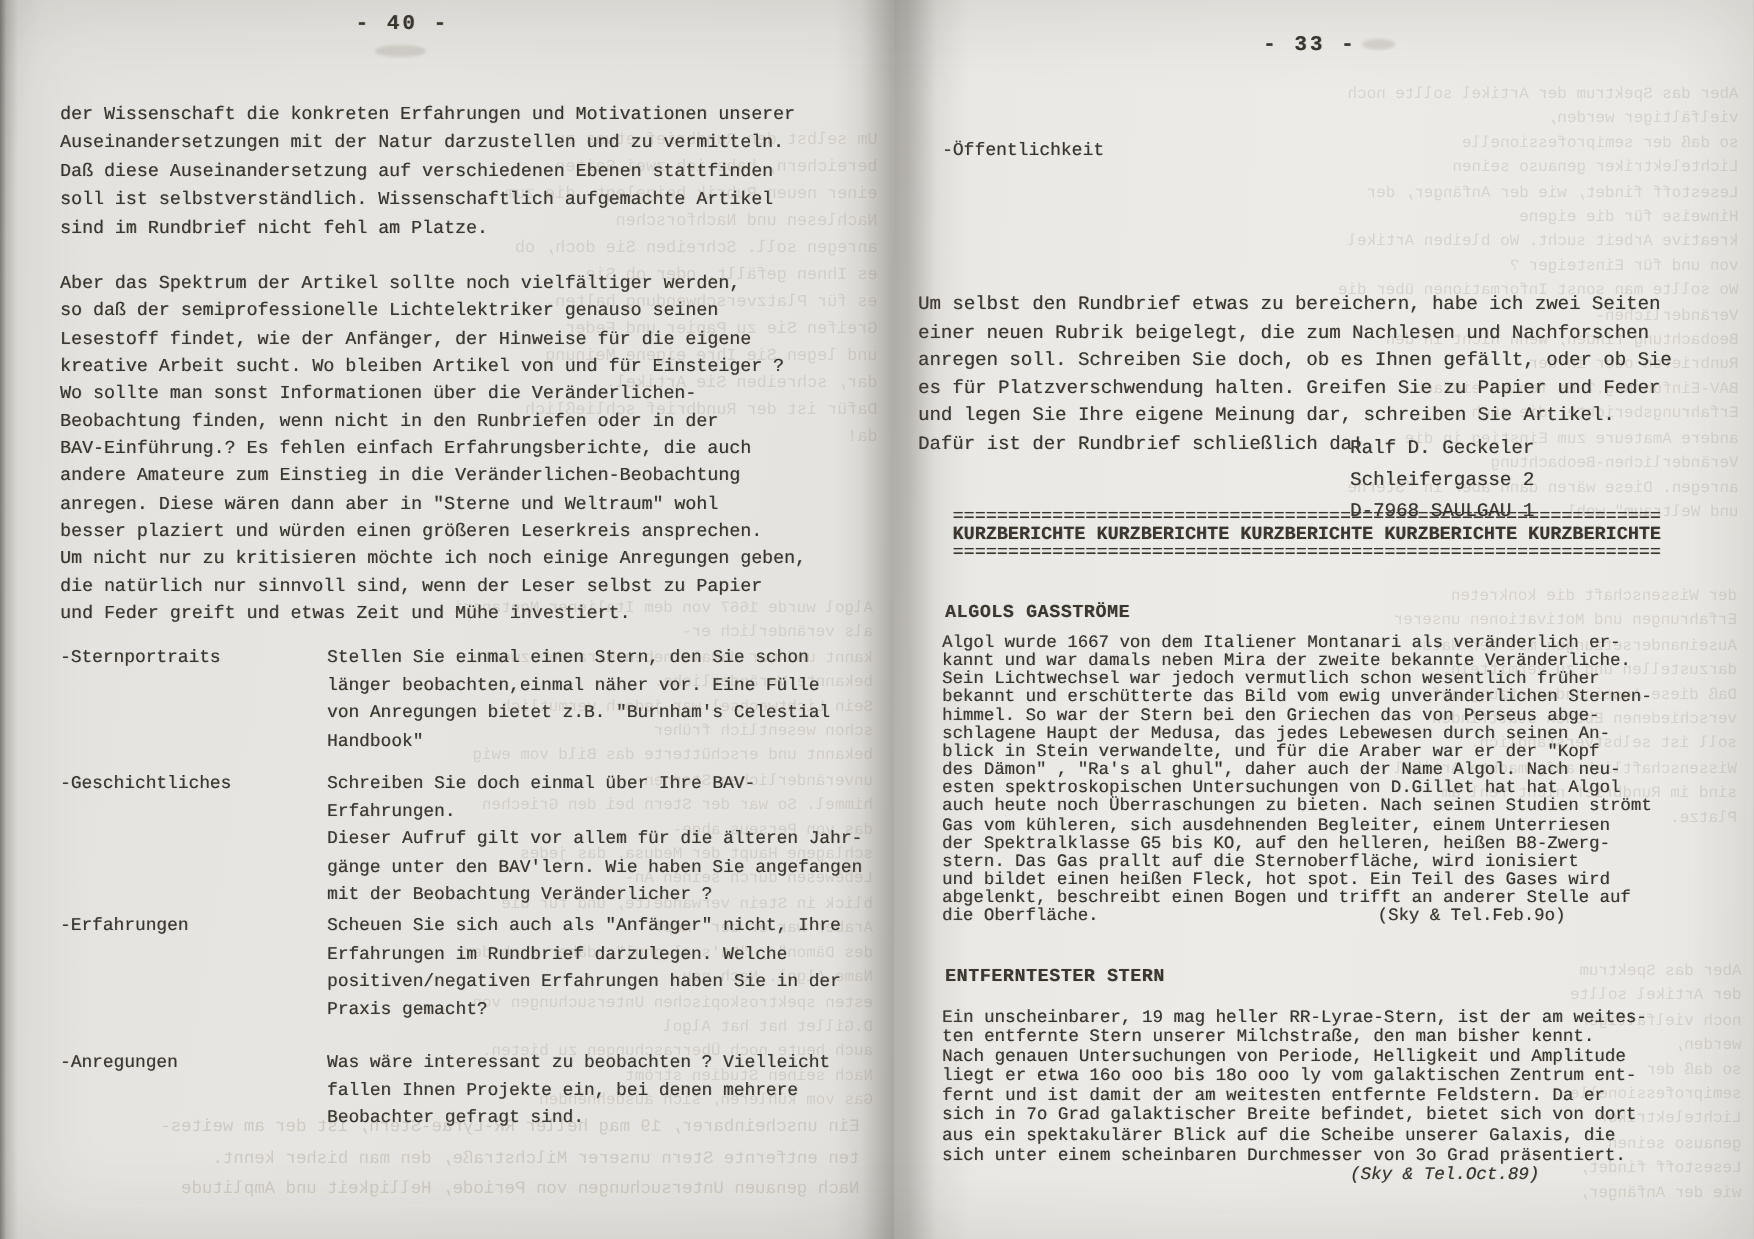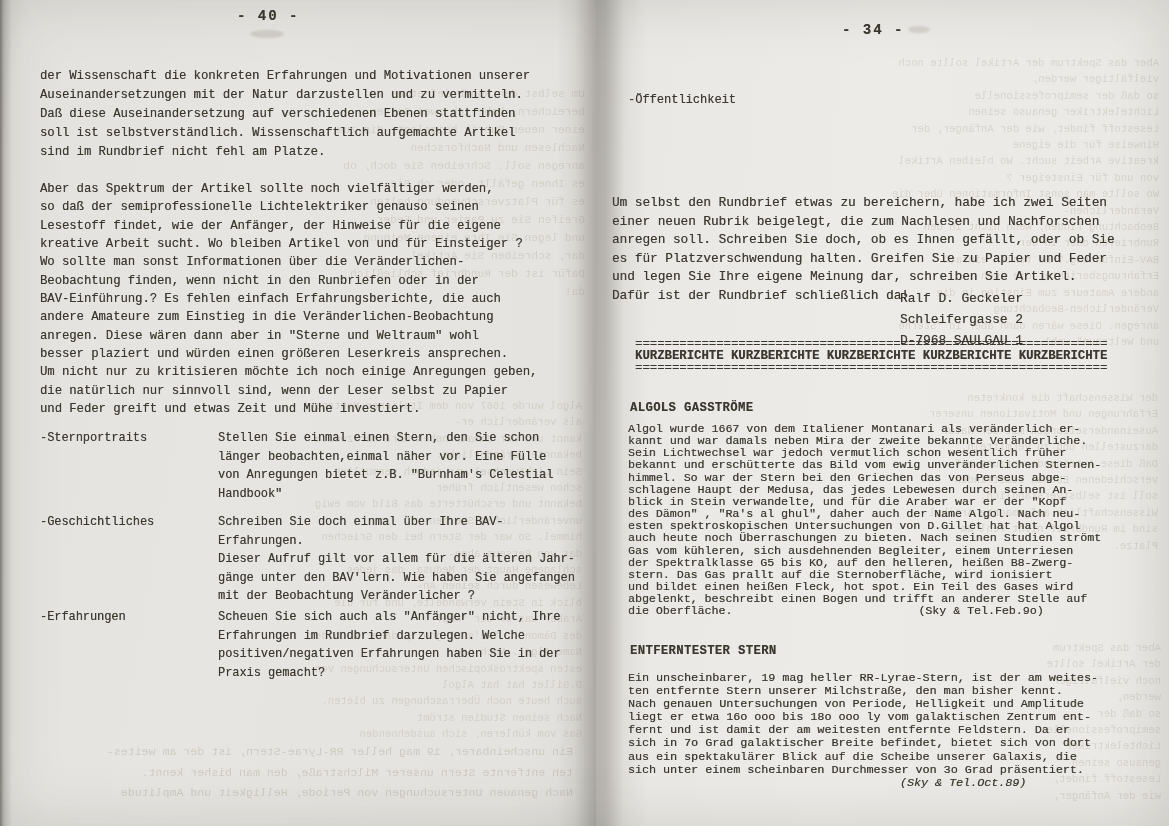--- a/index.html
+++ b/index.html
@@ -146,20 +146,26 @@
     </div>
 
     <div class="abs ink defrow" style="left:40px;top:608px;width:540px;justify-content:flex-end;">
       <div class="lbl">-Erfahrungen</div>
       <div class="txt preline">Scheuen Sie sich auch als "Anfänger" nicht, Ihre
 Erfahrungen im Rundbrief darzulegen. Welche
 positiven/negativen Erfahrungen haben Sie in der
 Praxis gemacht?</div>
     </div>
 
+    <div class="abs ink defrow" style="left:40px;top:699px;width:540px;">
+      <div class="lbl">-Anregungen</div>
+      <div class="txt preline">Was wäre interessant zu beobachten ? Vielleicht
+fallen Ihnen Projekte ein, bei denen mehrere
+Beobachter gefragt sind.</div>
+    </div>
   </div>
 
   <div class="page page-right">
 
     <div class="ghost g-sm" style="left:295px;top:55px;width:268px;height:290px;">Aber das Spektrum der Artikel sollte noch vielfältiger werden,
 so daß der semiprofessionelle Lichtelektriker genauso seinen
 Lesestoff findet, wie der Anfänger, der Hinweise für die eigene
 kreative Arbeit sucht. Wo bleiben Artikel von und für Einsteiger ?
 Wo sollte man sonst Informationen über die Veränderlichen-
 Beobachtung finden, wenn nicht in den Runbriefen oder in der
@@ -182,21 +188,21 @@
 Wo sollte man sonst Informationen über die Veränderlichen-
 Beobachtung finden, wenn nicht in den Runbriefen oder in der
 BAV-Einführung.? Es fehlen einfach Erfahrungsberichte, die auch
 andere Amateure zum Einstieg in die Veränderlichen-Beobachtung
 anregen. Diese wären dann aber in "Sterne und Weltraum" wohl
 besser plaziert und würden einen größeren Leserkreis ansprechen.
 Um nicht nur zu kritisieren möchte ich noch einige Anregungen geben,
 die natürlich nur sinnvoll sind, wenn der Leser selbst zu Papier
 und Feder greift und etwas Zeit und Mühe investiert.</div>
 
-    <div class="abs ink pgnum" style="left:246px;top:22px;">- 34 -</div>
+    <div class="abs ink pgnum" style="left:246px;top:22px;">- 33 -</div>
     <div class="smudge" style="left:312px;top:26px;width:22px;height:7px;"></div>
 
     <div class="abs ink defrow defrow-r" style="left:32px;top:90px;width:530px;">
       <div class="lbl">-Öffentlichkeit</div>
     </div>
 
     <div class="abs ink appeal preline" style="left:16px;top:194px;width:530px;">Um selbst den Rundbrief etwas zu bereichern, habe ich zwei Seiten
 einer neuen Rubrik beigelegt, die zum Nachlesen und Nachforschen
 anregen soll. Schreiben Sie doch, ob es Ihnen gefällt, oder ob Sie
 es für Platzverschwendung halten. Greifen Sie zu Papier und Feder

